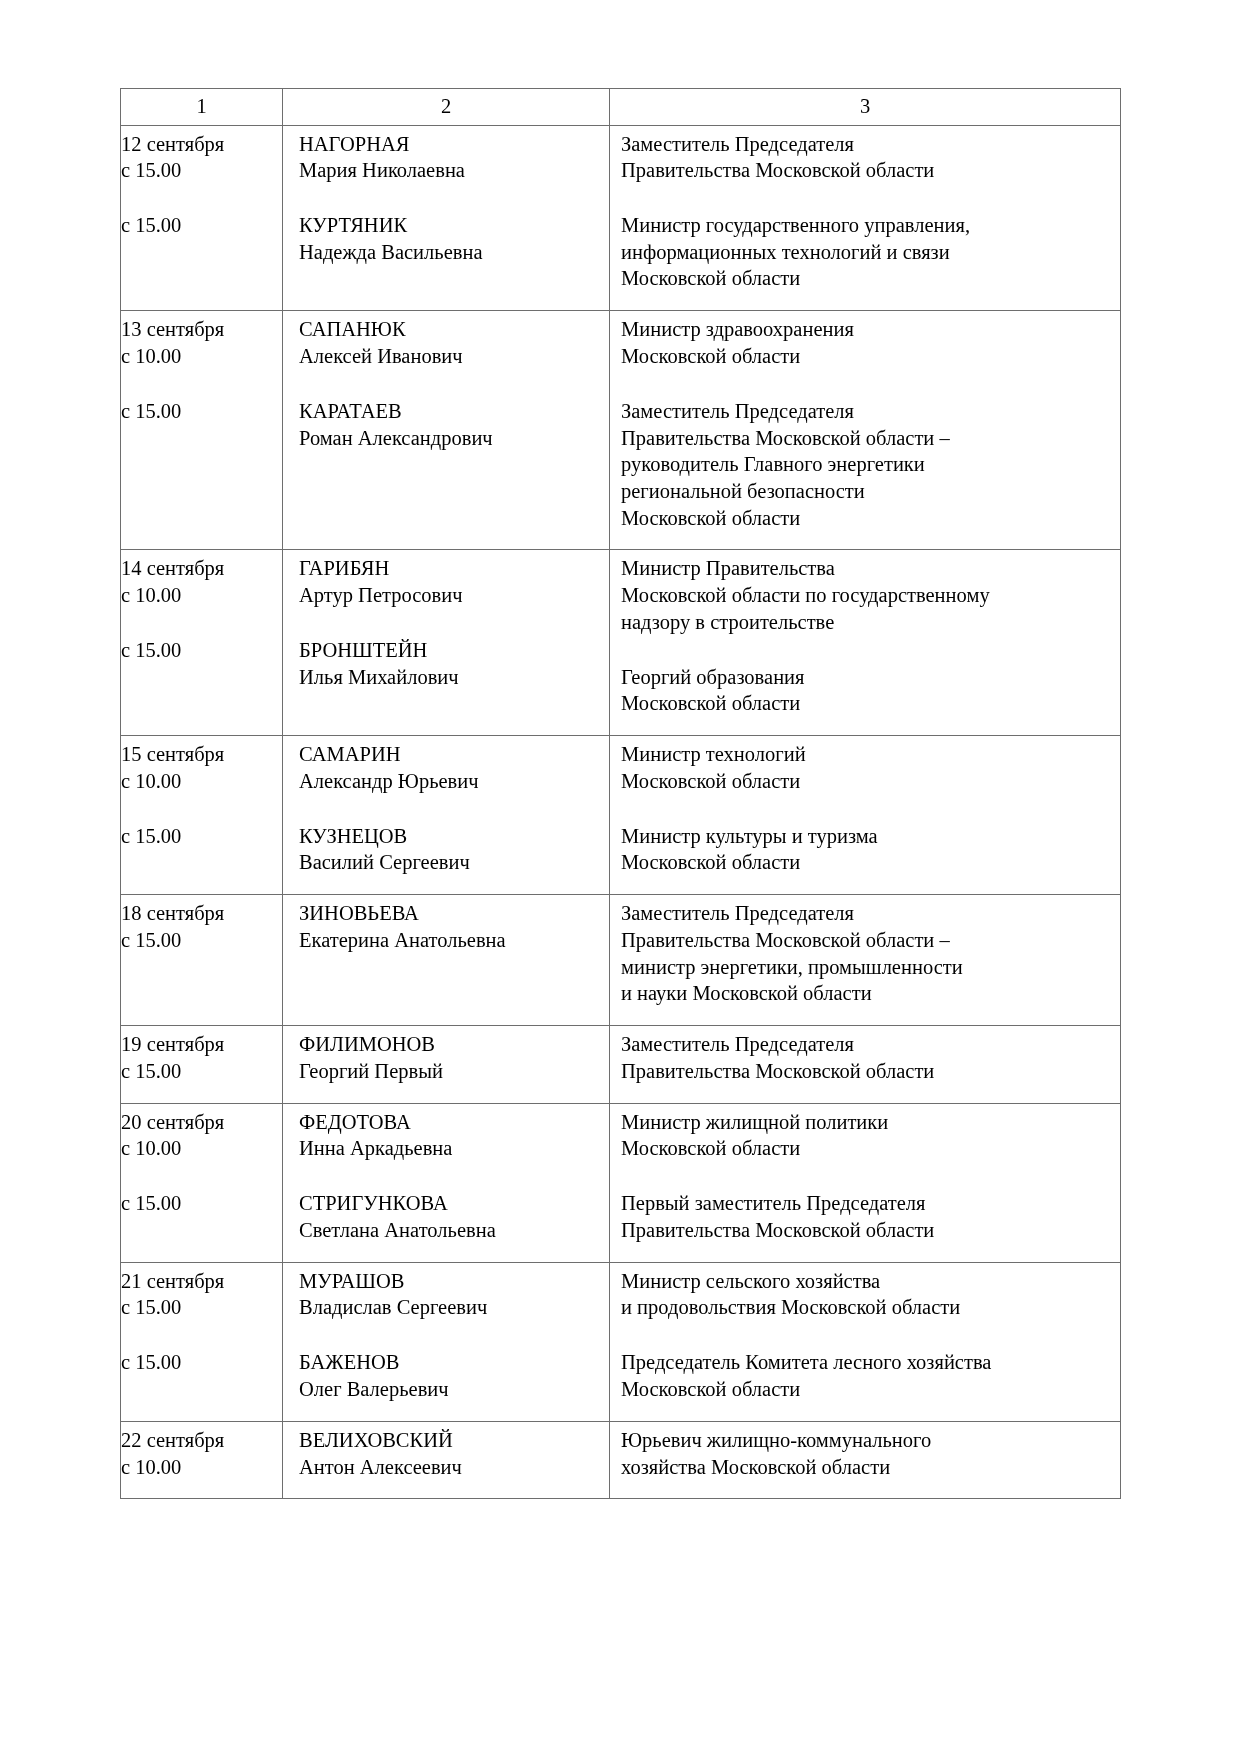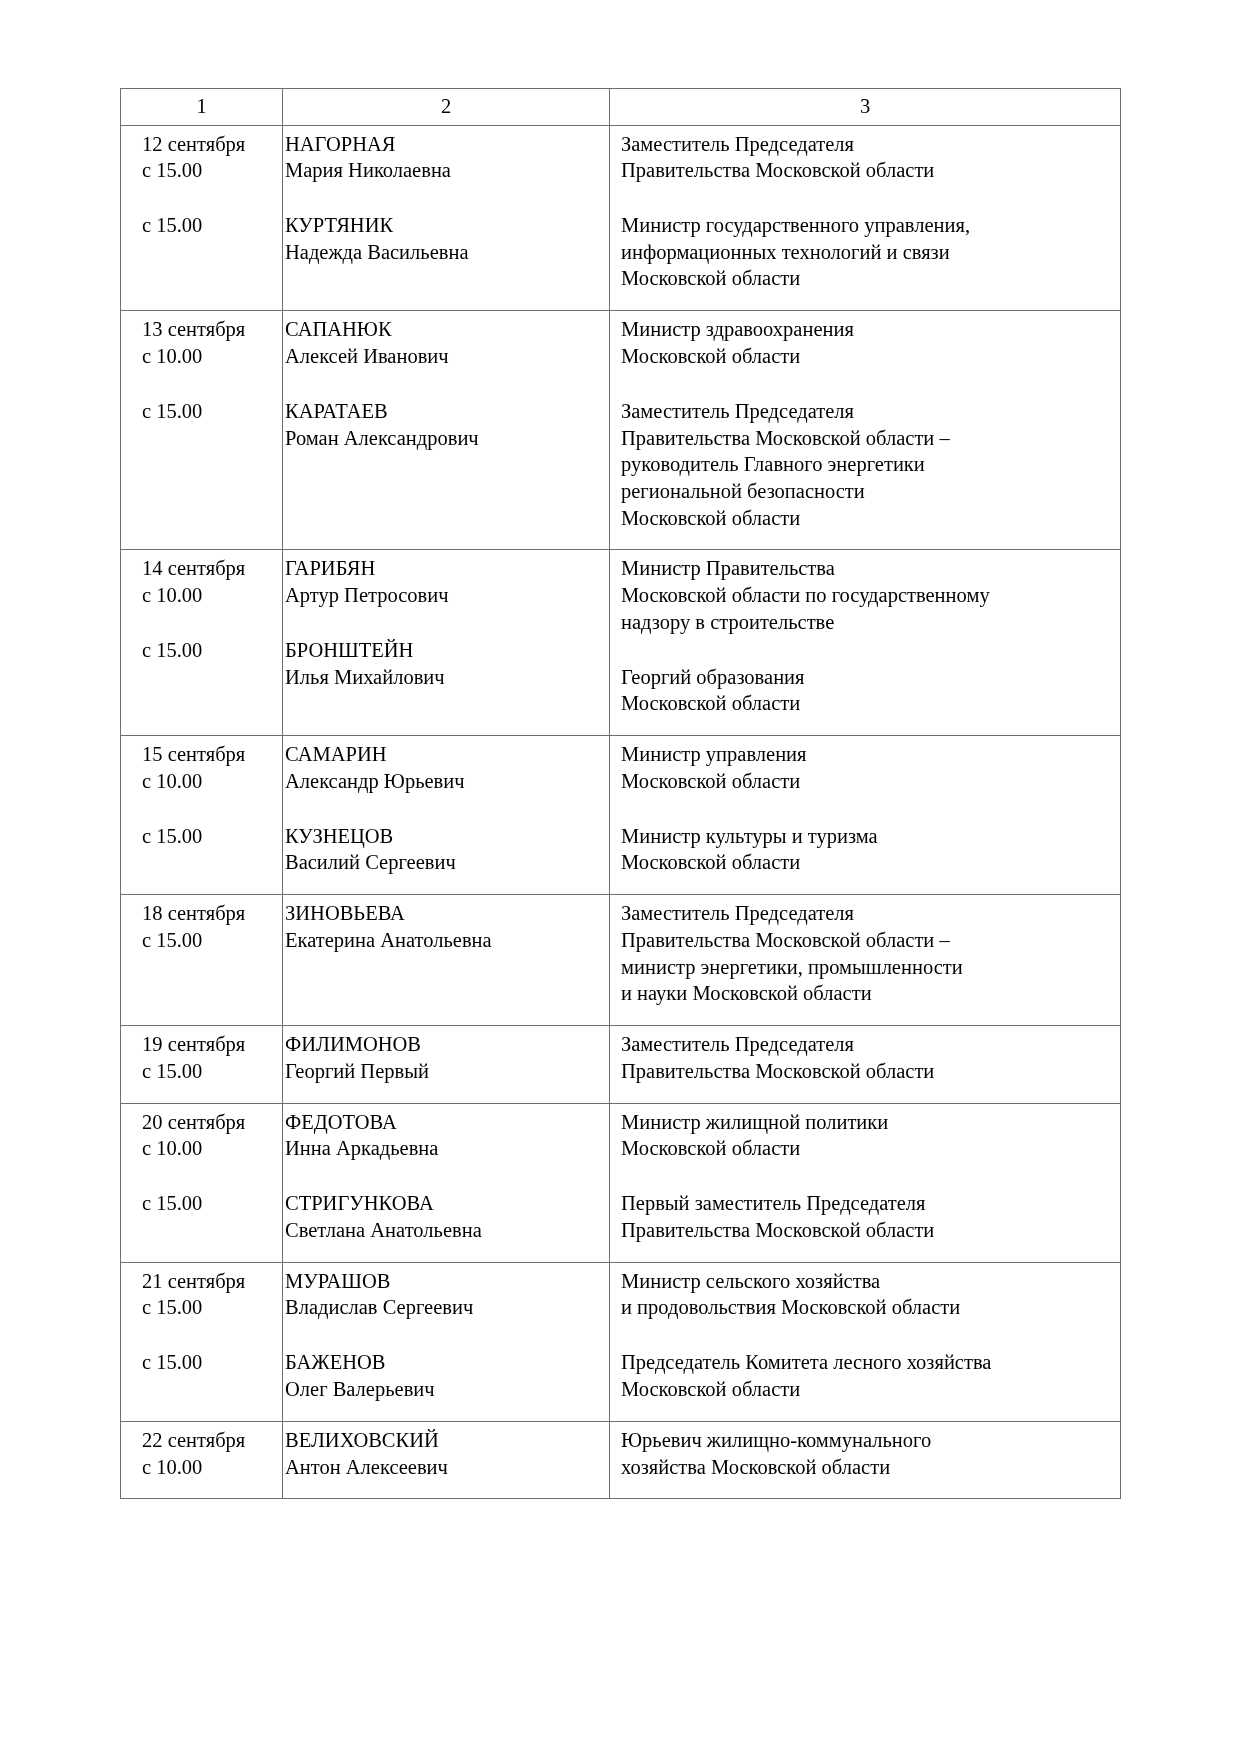--- a/index.html
+++ b/index.html
@@ -43,22 +43,22 @@
   
   tr.colnums td {
     text-align: center;
     padding: 4px 0 5px 0;
     font-size: 20.5px;
   }
   
   tr.datarow td {
     padding: 5px 8px 7px 9px;
   }
-  tr.datarow td.col-date { padding-left: 21px; }
-  tr.datarow td.col-name { padding-left: 2px; border-radius: 27px; }
+  tr.datarow td.col-date { padding-left: 0; }
+  tr.datarow td.col-name { padding-left: 16px; border-radius: 27px; }
   tr.datarow td.col-post { padding-left: 11px; }
 
   .entry {
     margin: 0;
   }
   .entry + .entry {
     margin-top: 1.38em;
   }
   .ln {
     display: block;
@@ -209,21 +209,21 @@
               <span class="ln">Александр Юрьевич</span>
             </div>
             <div class="entry">
               <span class="ln">КУЗНЕЦОВ</span>
               <span class="ln">Василий Сергеевич</span>
             </div>
             <span class="tail-pad"></span>
           </td>
           <td class="col-post">
             <div class="entry">
-              <span class="ln">Министр управления</span>
+              <span class="ln">Министр технологий</span>
               <span class="ln">Московской области</span>
             </div>
             <div class="entry">
               <span class="ln">Министр культуры и туризма</span>
               <span class="ln">Московской области</span>
             </div>
             <span class="tail-pad"></span>
           </td>
         </tr>
         <tr class="datarow">

